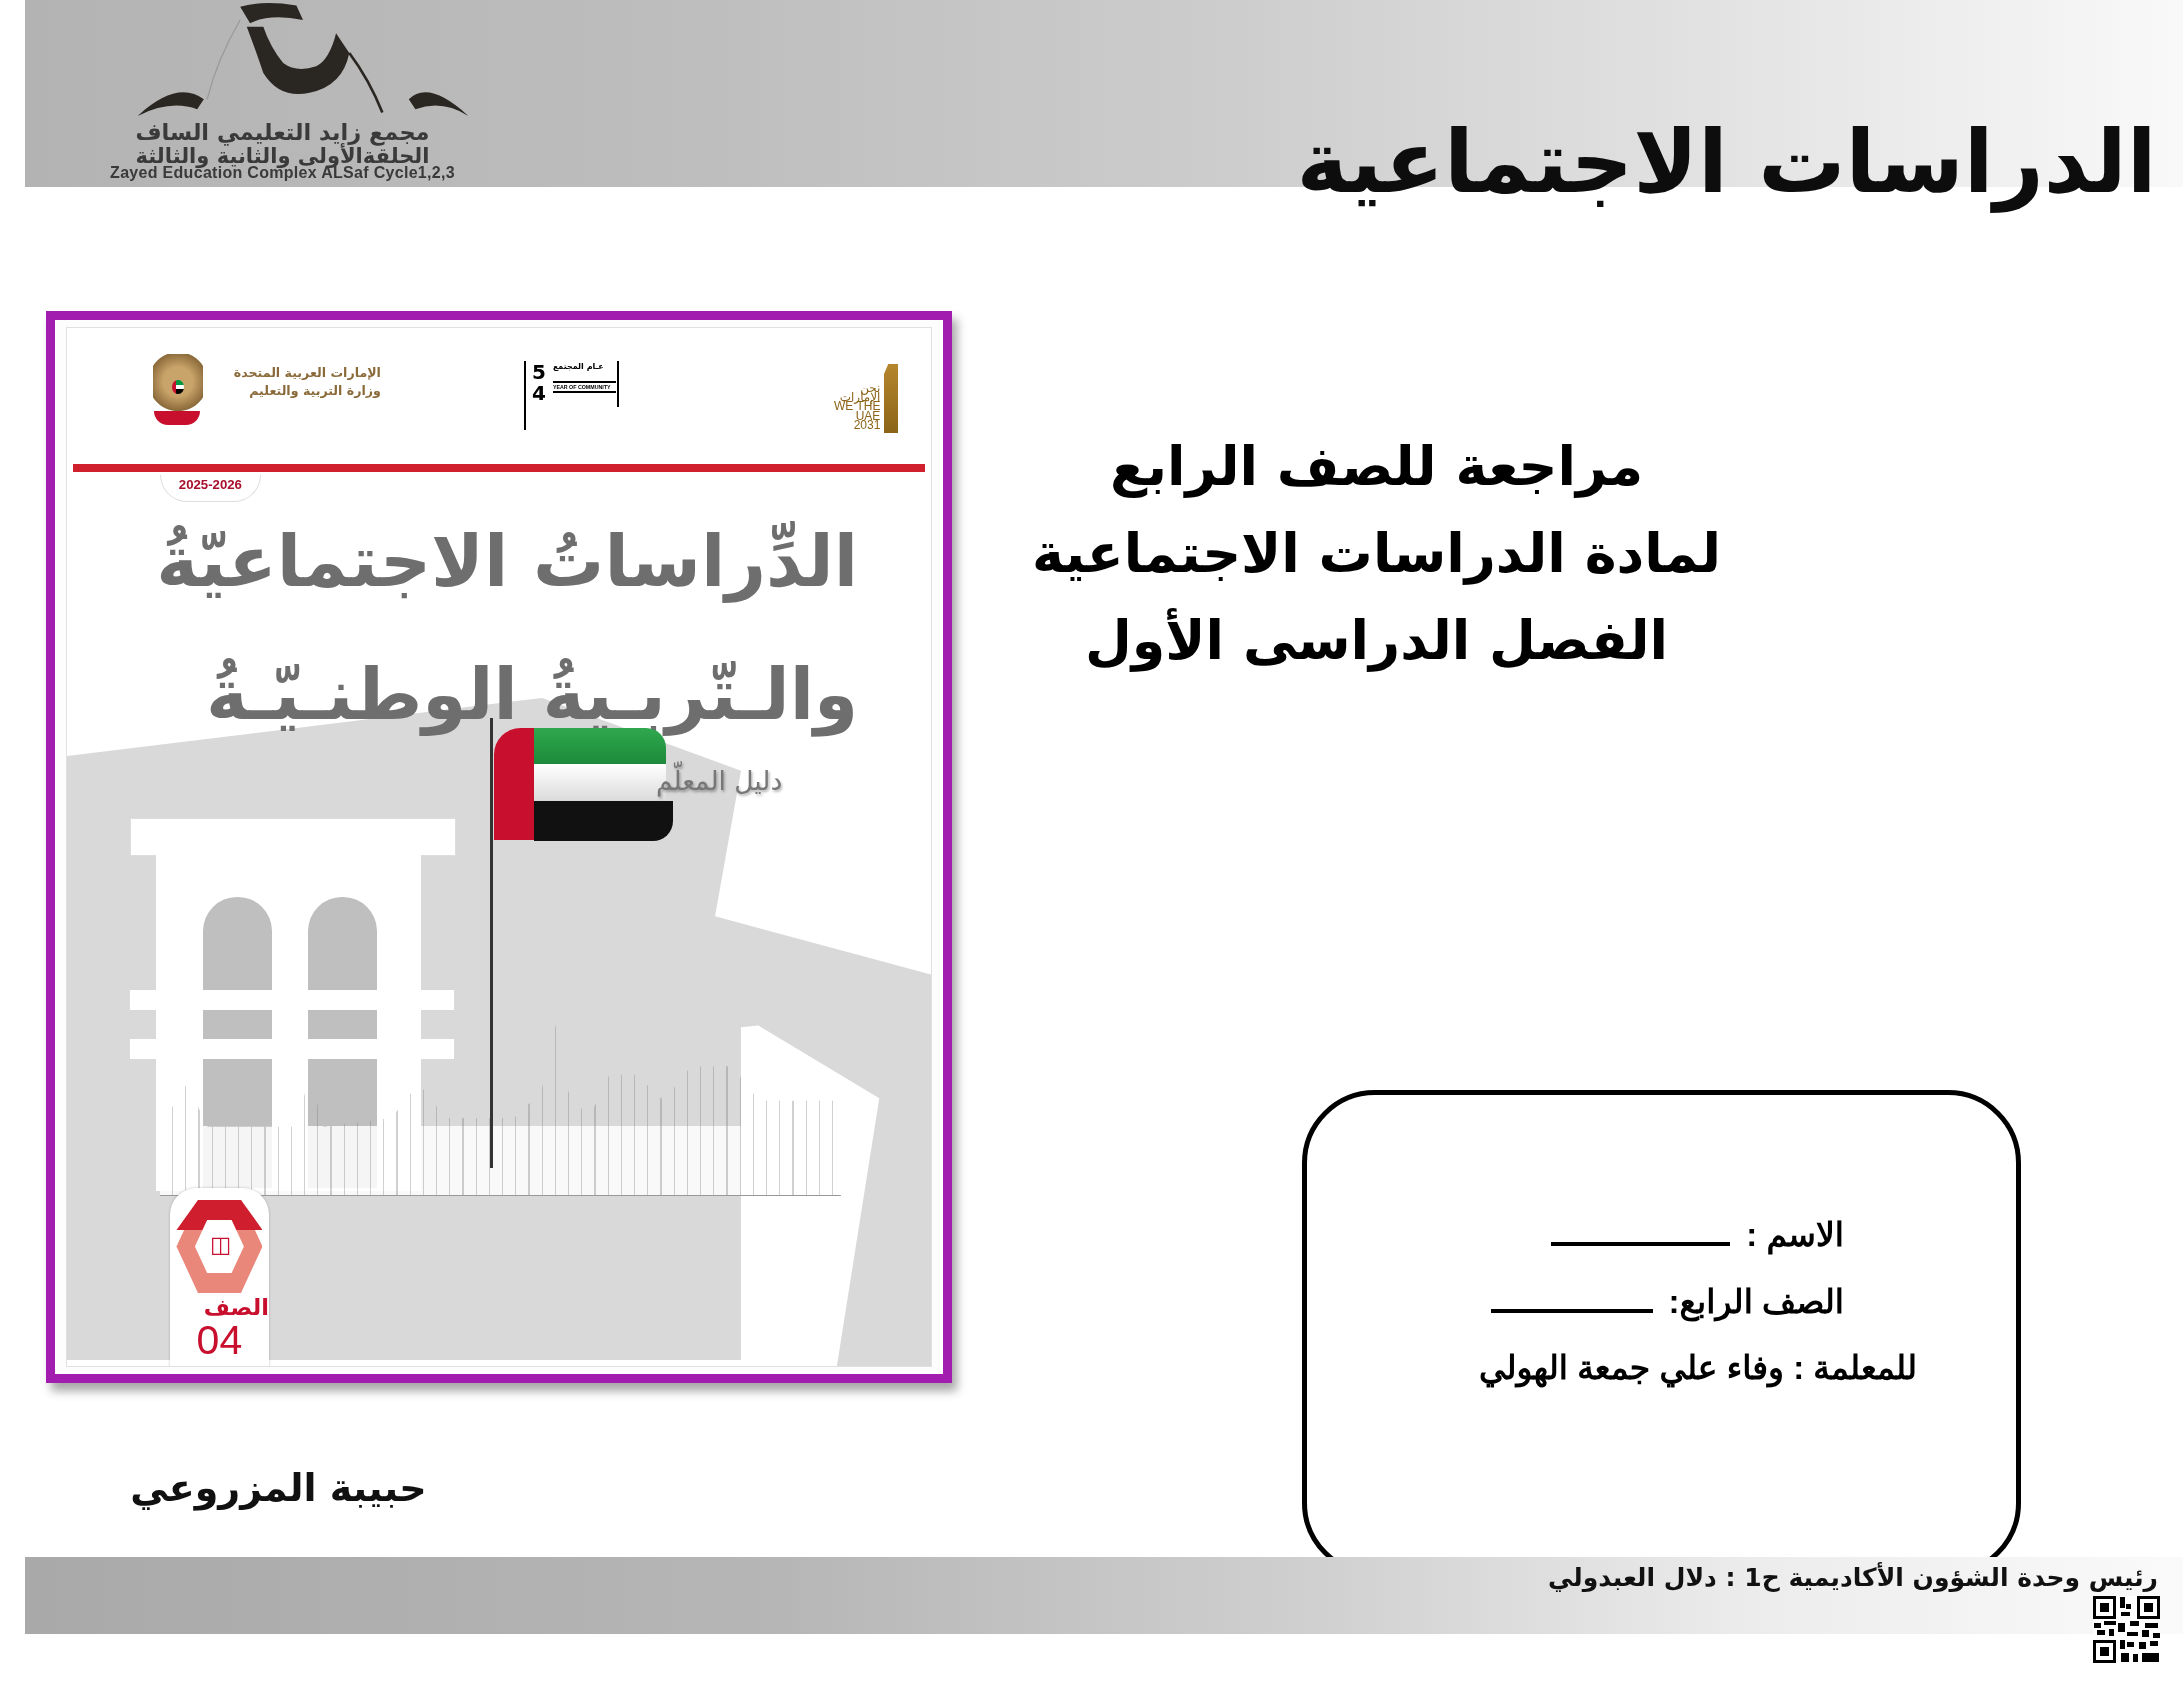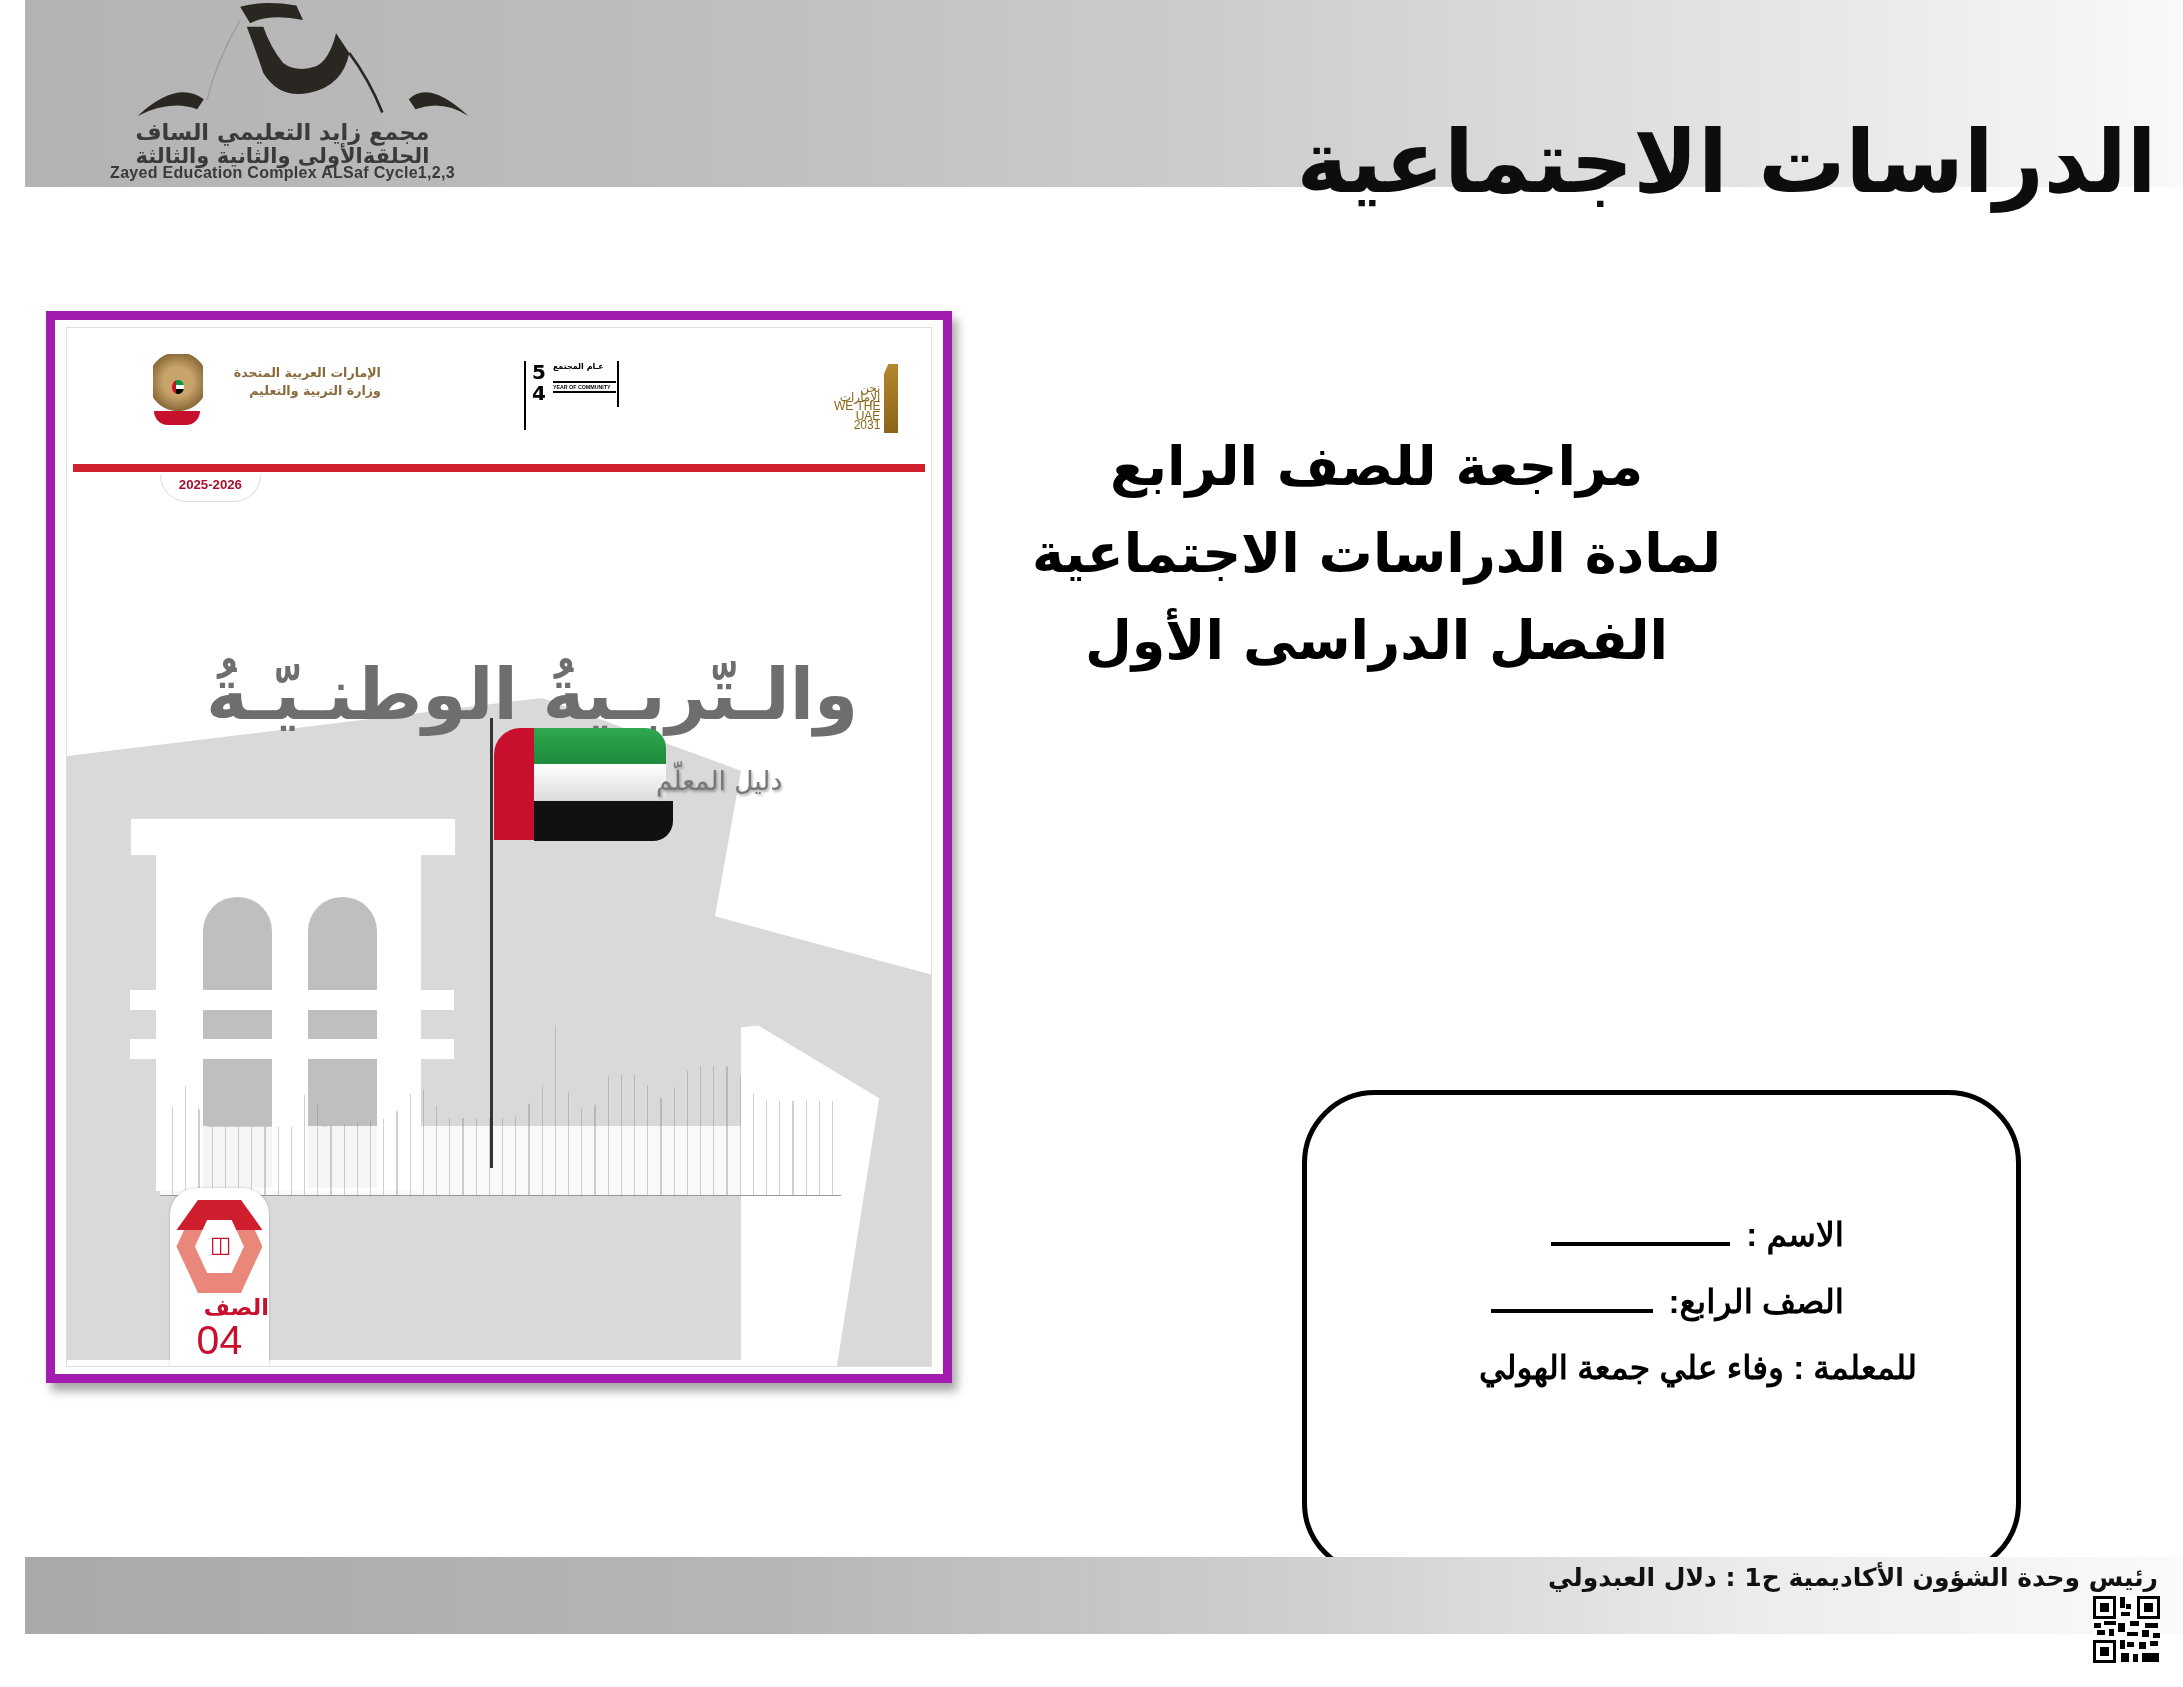--- a/index.html
+++ b/index.html
@@ -218,20 +218,21 @@
           <div>نحن</div>
           <div>الإمارات</div>
           <div>WE THE UAE</div>
           <div>2031</div>
         </div>
       </div>
 
       <div class="cover-redline"></div>
       <div class="cover-yearbadge">2025-2026</div>
 
+      <div class="cover-title1">الدِّراساتُ الاجتماعيّةُ</div>
       <div class="cover-title2">والـتّربـيةُ الوطنـيّـةُ</div>
 
       <div class="cover-gate-top"></div>
       <div class="cover-gate"></div>
       <div class="cover-arch a1"></div>
       <div class="cover-arch a2"></div>
       <div class="cover-gate-band" style="top:662px"></div>
       <div class="cover-gate-band" style="top:711px"></div>
 
       <div class="cover-skyline"></div>
@@ -269,20 +270,21 @@
     <span class="blank-line w1"></span>
   </div>
   <div class="info-row r2">
     <span>الصف الرابع:</span>
     <span class="blank-line w2"></span>
   </div>
   <div class="info-row r3">للمعلمة : وفاء علي جمعة الهولي</div>
 </div>
 
 <div class="abs director">
+  <span style="display:block">حبيبة المزروعي</span>
 </div>
 
 <div class="abs footer-banner"></div>
 <div class="abs footer-text">رئيس وحدة الشؤون الأكاديمية ح1 : دلال العبدولي</div>
 
 <div class="abs qr-code">
   <div class="qr-finder" style="left:0;top:0"></div>
   <div class="qr-finder" style="left:44px;top:0"></div>
   <div class="qr-finder" style="left:0;top:44px"></div>
   <div class="qr-mod" style="left:26.5px;top:1.3px;width:5.3px;height:10.6px"></div>

